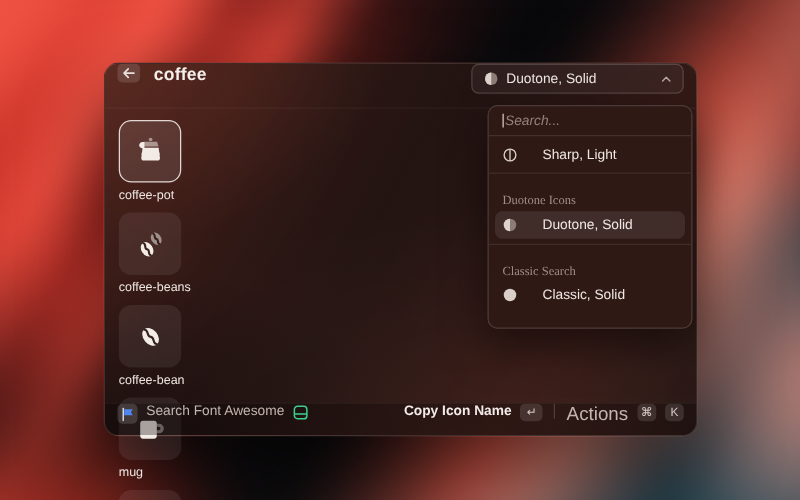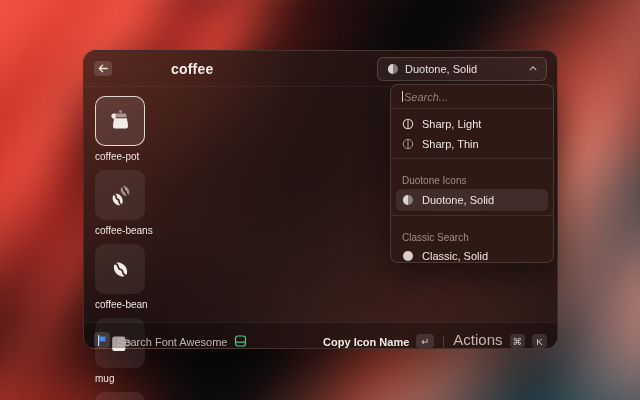--- a/index.html
+++ b/index.html
@@ -35,21 +35,21 @@
     background:
       radial-gradient(420px 300px at -5% -10%, rgba(120,55,42,.55), rgba(120,55,42,0) 60%),
       radial-gradient(500px 380px at 60% 115%, rgba(76,43,36,.45), rgba(76,43,36,0) 60%),
       radial-gradient(320px 260px at 8% 112%, rgba(6,5,8,.6), rgba(6,5,8,0) 65%),
       linear-gradient(118deg, rgba(56,30,25,.94), rgba(36,21,19,.95) 45%, rgba(44,24,21,.94) 75%, rgba(30,18,16,.95));
     backdrop-filter: blur(26px) saturate(130%);
     box-shadow: 0 28px 60px rgba(0,0,0,.55); }
 
   
   .hdr { position:absolute; left:0; right:0; top:0; height:36px; display:flex;
-    align-items:center; padding:0 10px; border-bottom:1px solid rgba(255,255,255,.05);gap:48px; }
+    align-items:flex-start; padding:0 10px; border-bottom:1px solid rgba(255,255,255,.05); }
   .back-btn { width:18px; height:15px; border:none; border-radius:4px; cursor:pointer;
     background:rgba(255,255,255,.13); display:flex; align-items:center; justify-content:center; }
   .back-btn svg { stroke:#e9e1dc; }
   .query { margin-left:11px; font-size:14px; font-weight:bold; color:#f4eeea; letter-spacing:.2px; }
   .spacer { flex:1; }
   .stylesel { height:24px; display:flex; align-items:center; gap:6px; padding:0 9px;
     border-radius:6px; border:1px solid rgba(255,255,255,.16); background:rgba(255,255,255,.05);
     cursor:pointer; }
   .stylesel .lbl { font-size:11px; font-weight:500; color:#efe7e3; width:118px; text-align:left; }
 
@@ -67,32 +67,32 @@
   
   .dd { position:absolute; left:306px; top:33px; width:164px; height:179px;
     border-radius:8px; border:1px solid rgba(255,255,255,.14);
     background:rgba(47,26,21,.98); box-shadow:0 14px 34px rgba(0,0,0,.5);
     overflow:hidden; z-index:5; }
   .dd-search { height:24px; display:flex; align-items:center; padding:0 11px;
     border-bottom:1px solid rgba(255,255,255,.1); cursor:text; }
   .dd-caret { width:1px; height:11px; background:#d8cdc8; margin-right:1px; }
   .dd-ph { font-size:11px; color:#96817a;font-style:italic; }
   .dd-list { padding:5px; }
-  .dd-row { height:20px; display:flex; align-items:center; gap:8px; padding:0 6px;
+  .dd-row { height:20px; display:flex; align-items:center; gap:20px; padding:0 6px;
     border-radius:6px; cursor:pointer; }
   .dd-row.sel { background:rgba(255,255,255,.09); height:22px; }
   .dd-row .txt { font-size:11px; color:#efe7e2; }
   .dd-head { height:18px; margin-top:12px; display:flex; align-items:center; padding:0 6px;
-    font-size:10px; color:#a38d86; }
+    font-size:10px; color:#a38d86;font-family:Liberation Serif, serif; }
   .dd-div { height:1px; background:rgba(255,255,255,.09); margin:4px -5px; }
   .oc { stroke:#d9cec8; fill:none; }
 
   
   .footer { position:absolute; left:0; right:0; bottom:0; height:26px;
-    display:flex; align-items:flex-end; gap:7px; padding:0 10px;
+    display:flex; align-items:flex-start; gap:7px; padding:0 10px;
     background:rgba(12,6,6,.32); border-top:1px solid rgba(255,255,255,.07);
     border-radius:0 0 11px 11px;margin-top:28px; }
   .app-ic { width:16px; height:16px; border-radius:4px; background:rgba(255,255,255,.15);
     display:flex; align-items:center; justify-content:center; }
   .app-name { font-size:11px; color:#c3b6b0; }
   .cin { font-size:11px; font-weight:bold; color:#f2ebe7; cursor:pointer; }
   .key { height:14px; min-width:15px; padding:0 3px; border-radius:4px;
     background:rgba(255,255,255,.12); color:#d6cbc6; font-size:9.5px;
     display:flex; align-items:center; justify-content:center; }
   .key.wide { min-width:18px; }
@@ -195,27 +195,20 @@
         <span class="dd-ph">Search...</span>
       </div>
       <div class="dd-list">
         <div class="dd-row">
           <svg width="12" height="12" viewBox="0 0 12 12">
               <circle class="oc" cx="6" cy="6" r="4.7" stroke-width="1.1"></circle>
               <path class="oc" d="M6 1.3v9.4" stroke-width="1.1"></path>
             </svg>
           <span class="txt">Sharp, Light</span>
         </div>
-        <div class="dd-row">
-          <svg width="12" height="12" viewBox="0 0 12 12">
-              <circle class="oc" cx="6" cy="6" r="4.7" stroke-width="0.7"></circle>
-              <path class="oc" d="M6 1.3v9.4" stroke-width="0.7"></path>
-            </svg>
-          <span class="txt">Sharp, Thin</span>
-        </div>
         <div class="dd-div"></div>
         <div class="dd-head">Duotone Icons</div>
         <div class="dd-row sel">
           <svg width="12" height="12" viewBox="0 0 12 12">
               <circle cx="6" cy="6" r="5" fill="#8c7d78"></circle>
               <path d="M6 1a5 5 0 0 0 0 10z" fill="#ded3cd"></path>
             </svg>
           <span class="txt">Duotone, Solid</span>
         </div>
         <div class="dd-div"></div>

